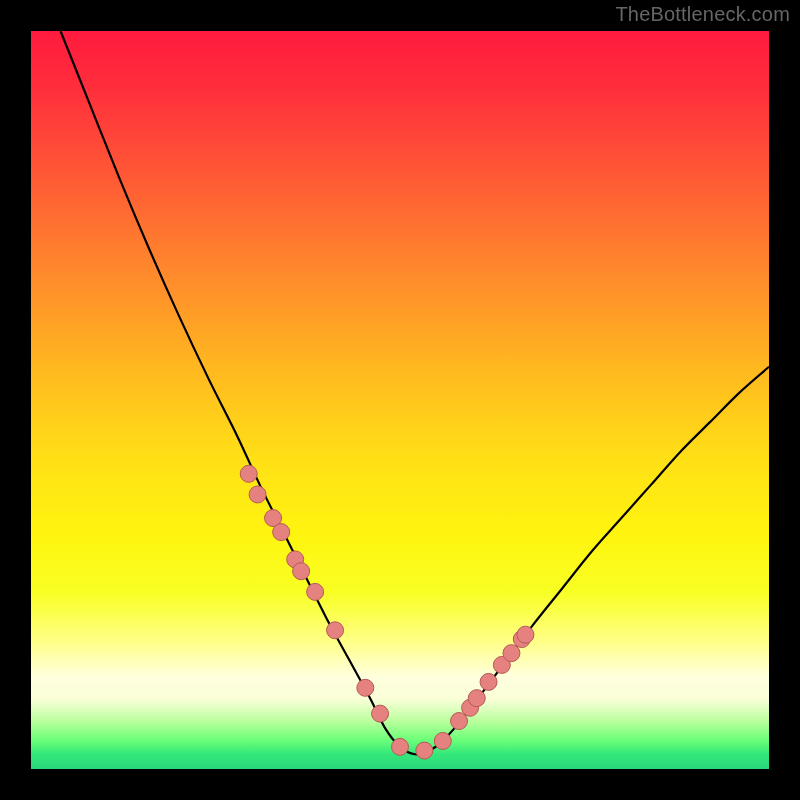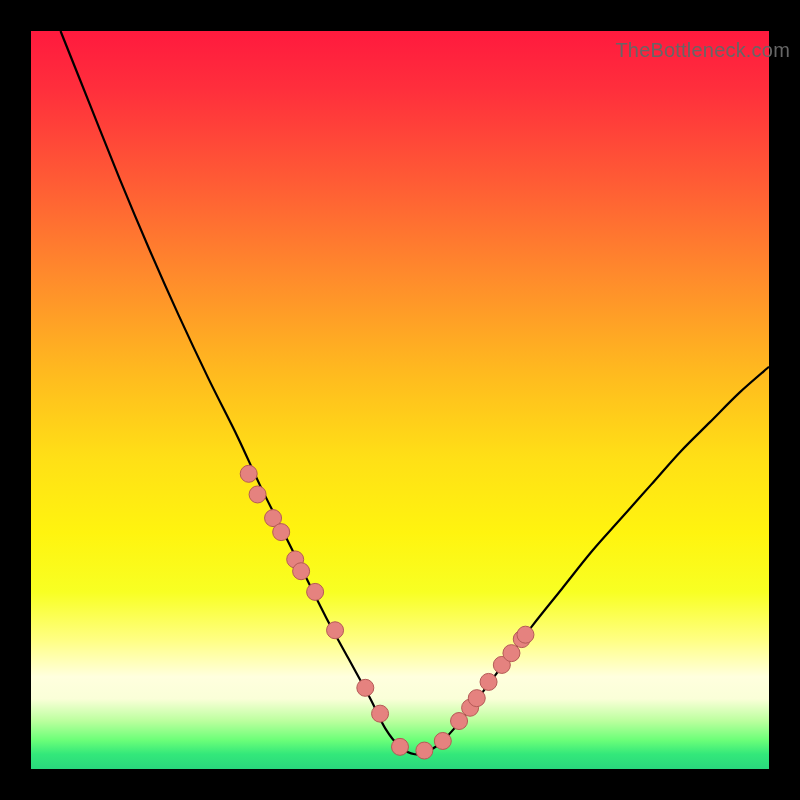--- a/index.html
+++ b/index.html
@@ -51,21 +51,20 @@
   }
   .watermark {
     position: absolute;
     top: 3px;
     right: 10px;
     color: #666666;
     font-size: 20px;
     font-weight: 400;
     letter-spacing: 0.2px;
     user-select: none;
-    margin-top: 36px;
   }
 </style>
 </head>
 <body>
 
 <div class="stage">
 
   <div class="plot-area"></div>
 
   <svg class="curve" viewBox="0 0 738 738" preserveAspectRatio="none">

